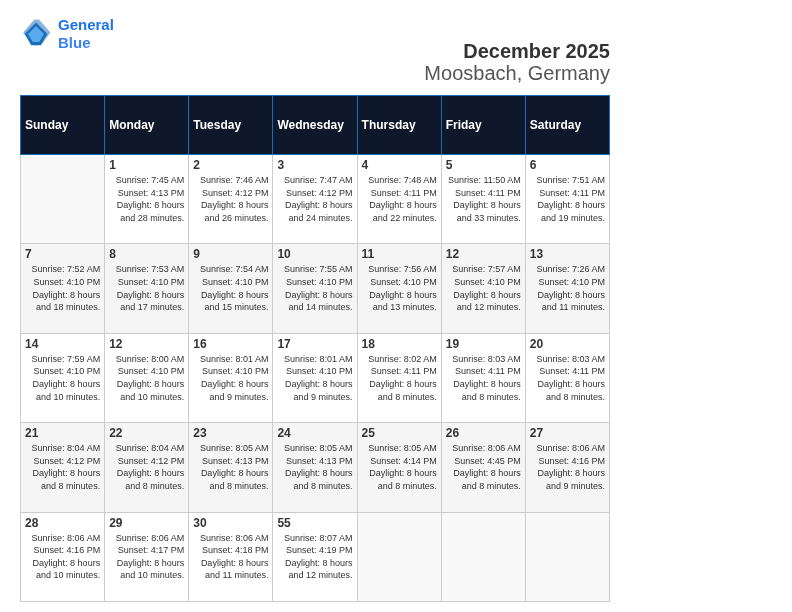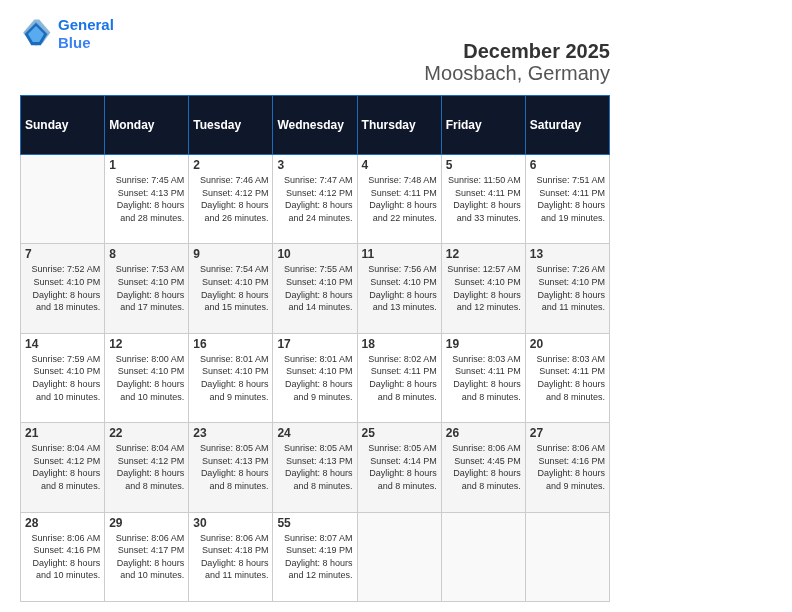--- a/index.html
+++ b/index.html
@@ -222,21 +222,21 @@
         <span class="day-number">11</span>
         <div class="cell-text">
           <div>Sunrise: 7:56 AM</div>
           <div>Sunset: 4:10 PM</div>
           <div>Daylight: 8 hours and 13 minutes.</div>
         </div>
       </td>
           <td>
         <span class="day-number">12</span>
         <div class="cell-text">
-          <div>Sunrise: 12:57 AM</div>
+          <div>Sunrise: 7:57 AM</div>
           <div>Sunset: 4:10 PM</div>
           <div>Daylight: 8 hours and 12 minutes.</div>
         </div>
       </td>
           <td>
         <span class="day-number">13</span>
         <div class="cell-text">
           <div>Sunrise: 7:26 AM</div>
           <div>Sunset: 4:10 PM</div>
           <div>Daylight: 8 hours and 11 minutes.</div>

